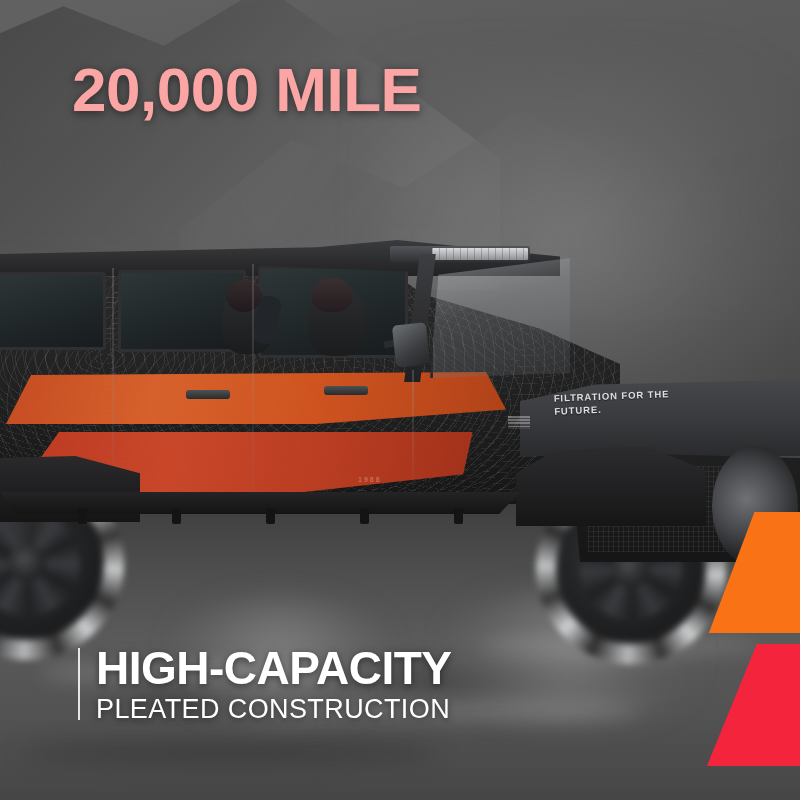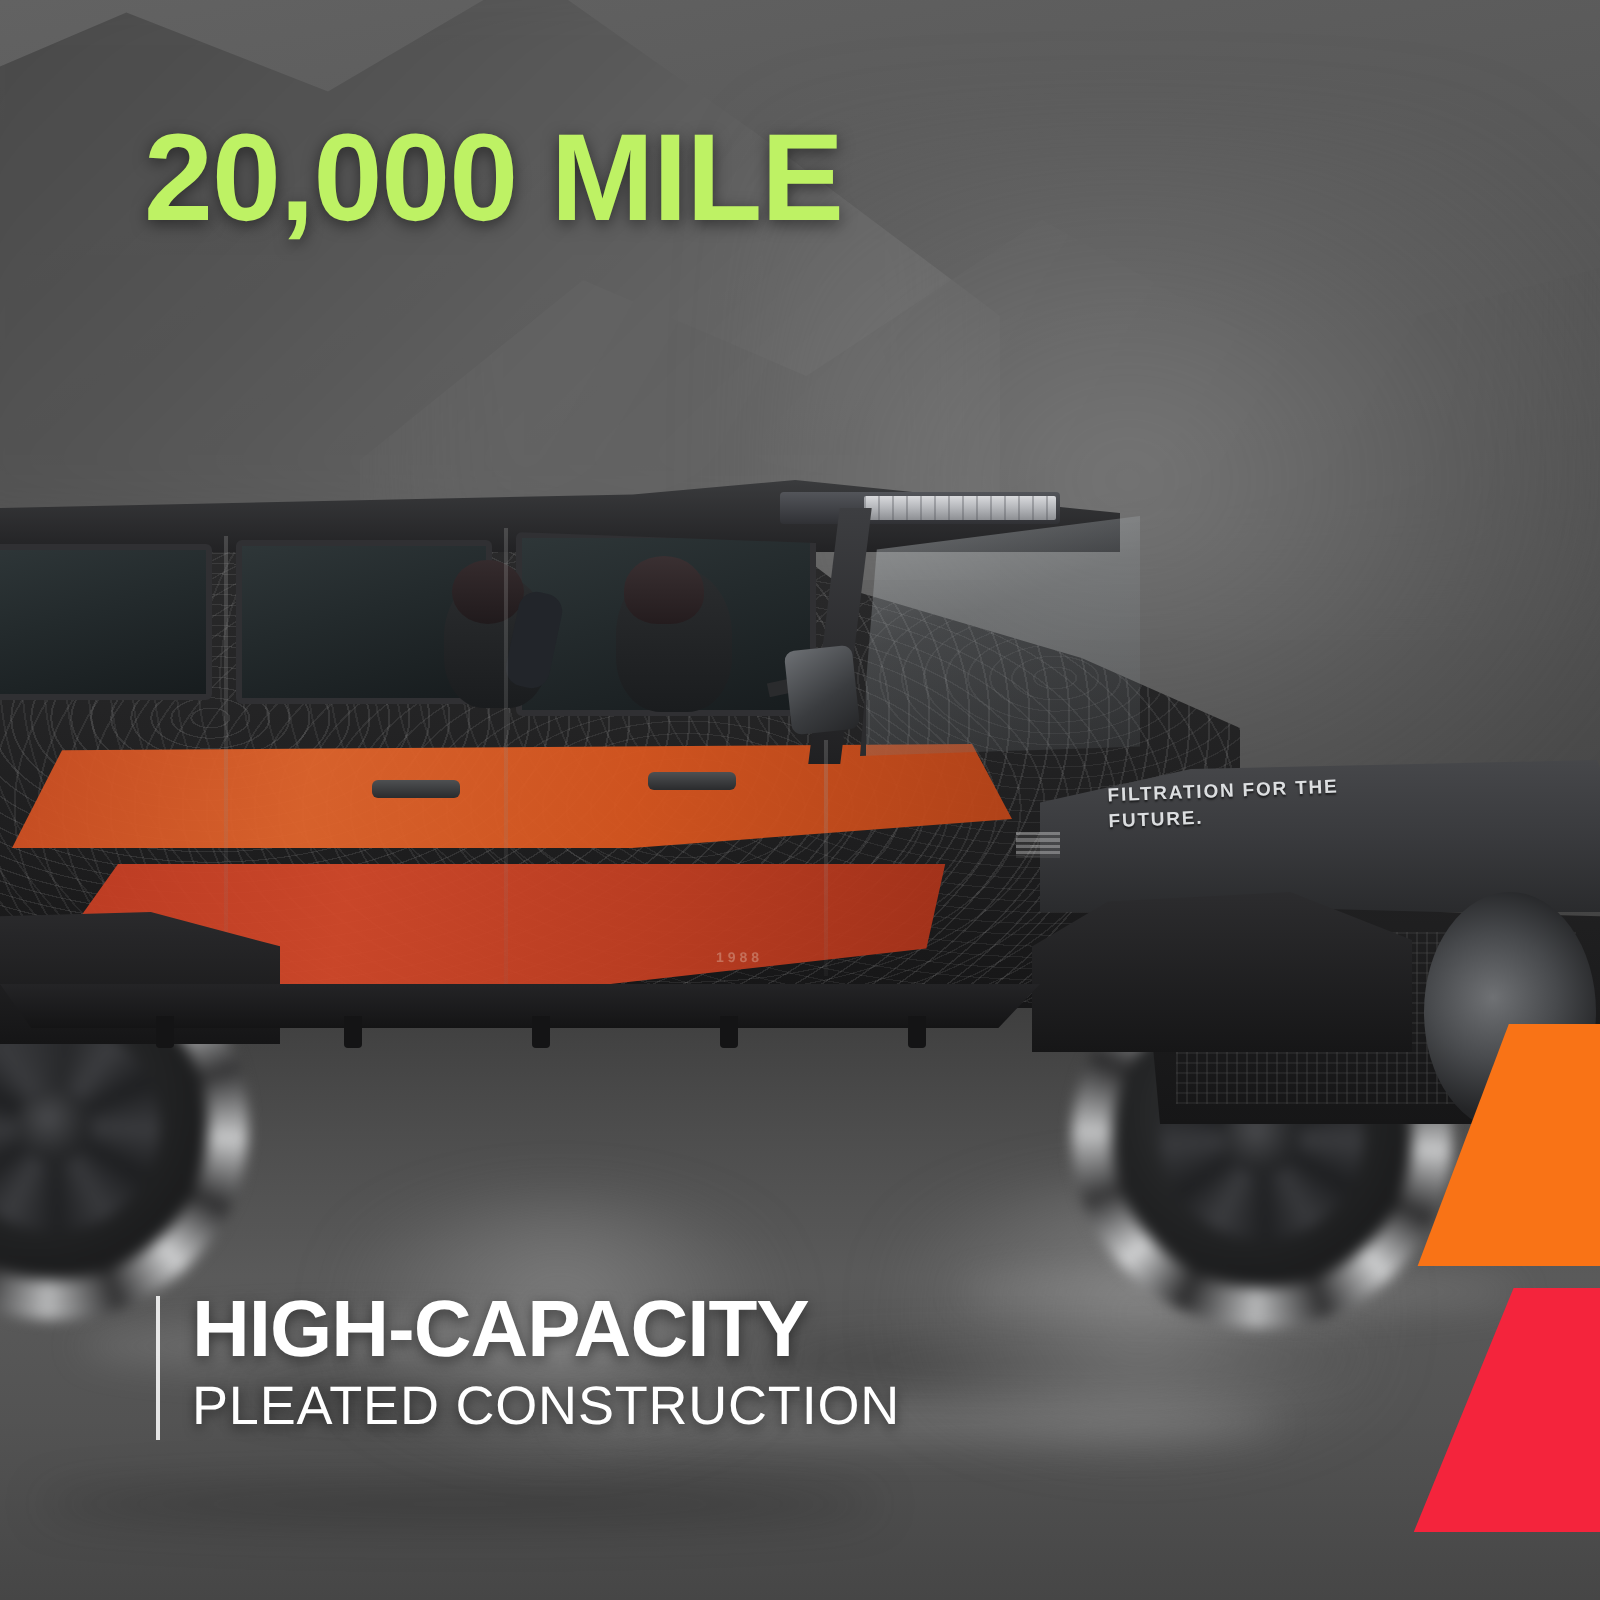--- a/index.html
+++ b/index.html
@@ -280,35 +280,35 @@
     clip-path:polygon(55% 0%, 100% 0%, 100% 100%, 3% 100%);
   }
 
   
   .headline { position:absolute; left:72px; top:56px; width:640px; }
   .hl-eyebrow {
     color:#fff; font-size:40px; font-weight:400; letter-spacing:.5px;
     line-height:1.0; text-shadow:0 2px 6px rgba(0,0,0,.45);
   }
   .hl-big {
-    color:#bef264; font-weight:700; font-size:62px; line-height:.98;
+    color:#fca5a5; font-weight:700; font-size:62px; line-height:.98;
     letter-spacing:-.5px; margin-top:4px;
     text-shadow:0 2px 8px rgba(0,0,0,.5);
   }
   .hl-big .line2 { display:block; position:relative; }
   .hl-star { font-size:34px; vertical-align:super; font-weight:700; }
 
   .subblock { position:absolute; left:78px; top:645px; width:620px; }
   .sub-rule {
     position:absolute; left:0; top:3px; width:2px; height:72px;
     background:rgba(255,255,255,.85);
   }
   .sub-inner { padding-left:18px; }
   .sub-title {
-    color:#fff; font-weight:700; font-size:40px; line-height:1.0;
+    color:#fff; font-weight:700; font-size:46px; line-height:1.0;
     letter-spacing:-.5px; text-shadow:0 2px 7px rgba(0,0,0,.5);
   }
   .sub-caption {
     color:#fff; font-weight:400; font-size:27px; line-height:1.15;
     letter-spacing:.4px; margin-top:3px; text-shadow:0 2px 6px rgba(0,0,0,.5);
   }
   .disclaimer {
     position:absolute; left:80px; top:760px;
     color:#f2f2f2; font-size:15.5px; font-weight:400; letter-spacing:.1px;
     text-shadow:0 1px 4px rgba(0,0,0,.55);

